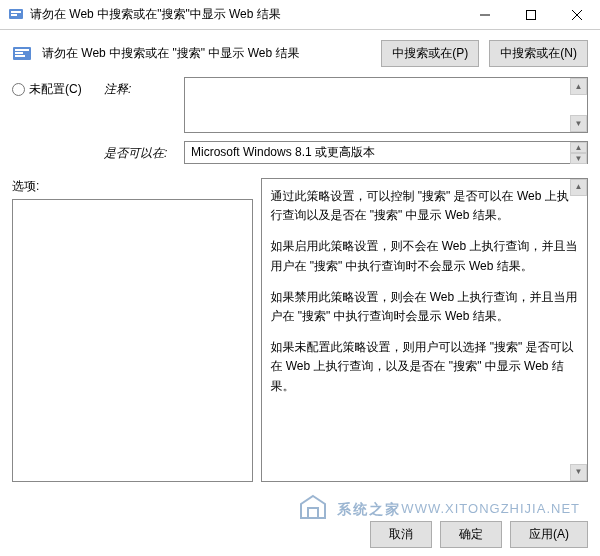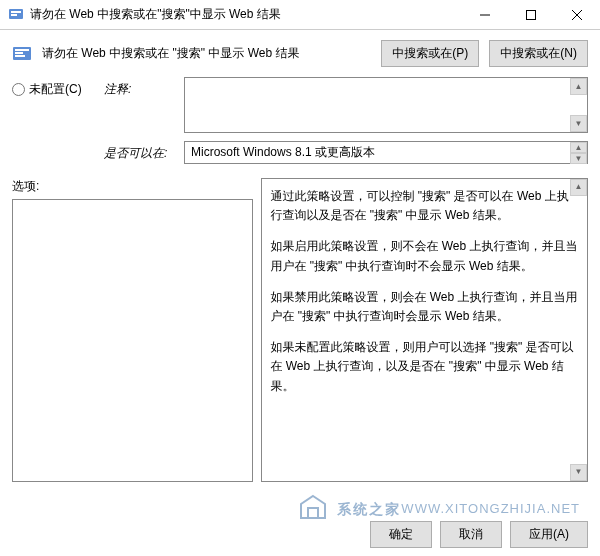--- a/index.html
+++ b/index.html
@@ -137,16 +137,16 @@
     <path d="M18 4 L30 12 v14 H6 V12 Z" fill="none" stroke="#3a6ea5" stroke-width="2"></path>
     <rect x="13" y="16" width="10" height="10" fill="none" stroke="#3a6ea5" stroke-width="2"></rect>
   </svg>
   <div class="wt">
     <div class="wtop">系统之家</div>
     <div class="wbot">WWW.XITONGZHIJIA.NET</div>
   </div>
 </div>
 
 <div class="footer">
+  <button class="btn">取消</button>
   <button class="btn">确定</button>
-  <button class="btn">取消</button>
   <button class="btn">应用(A)</button>
 </div>
 
 </body></html>

